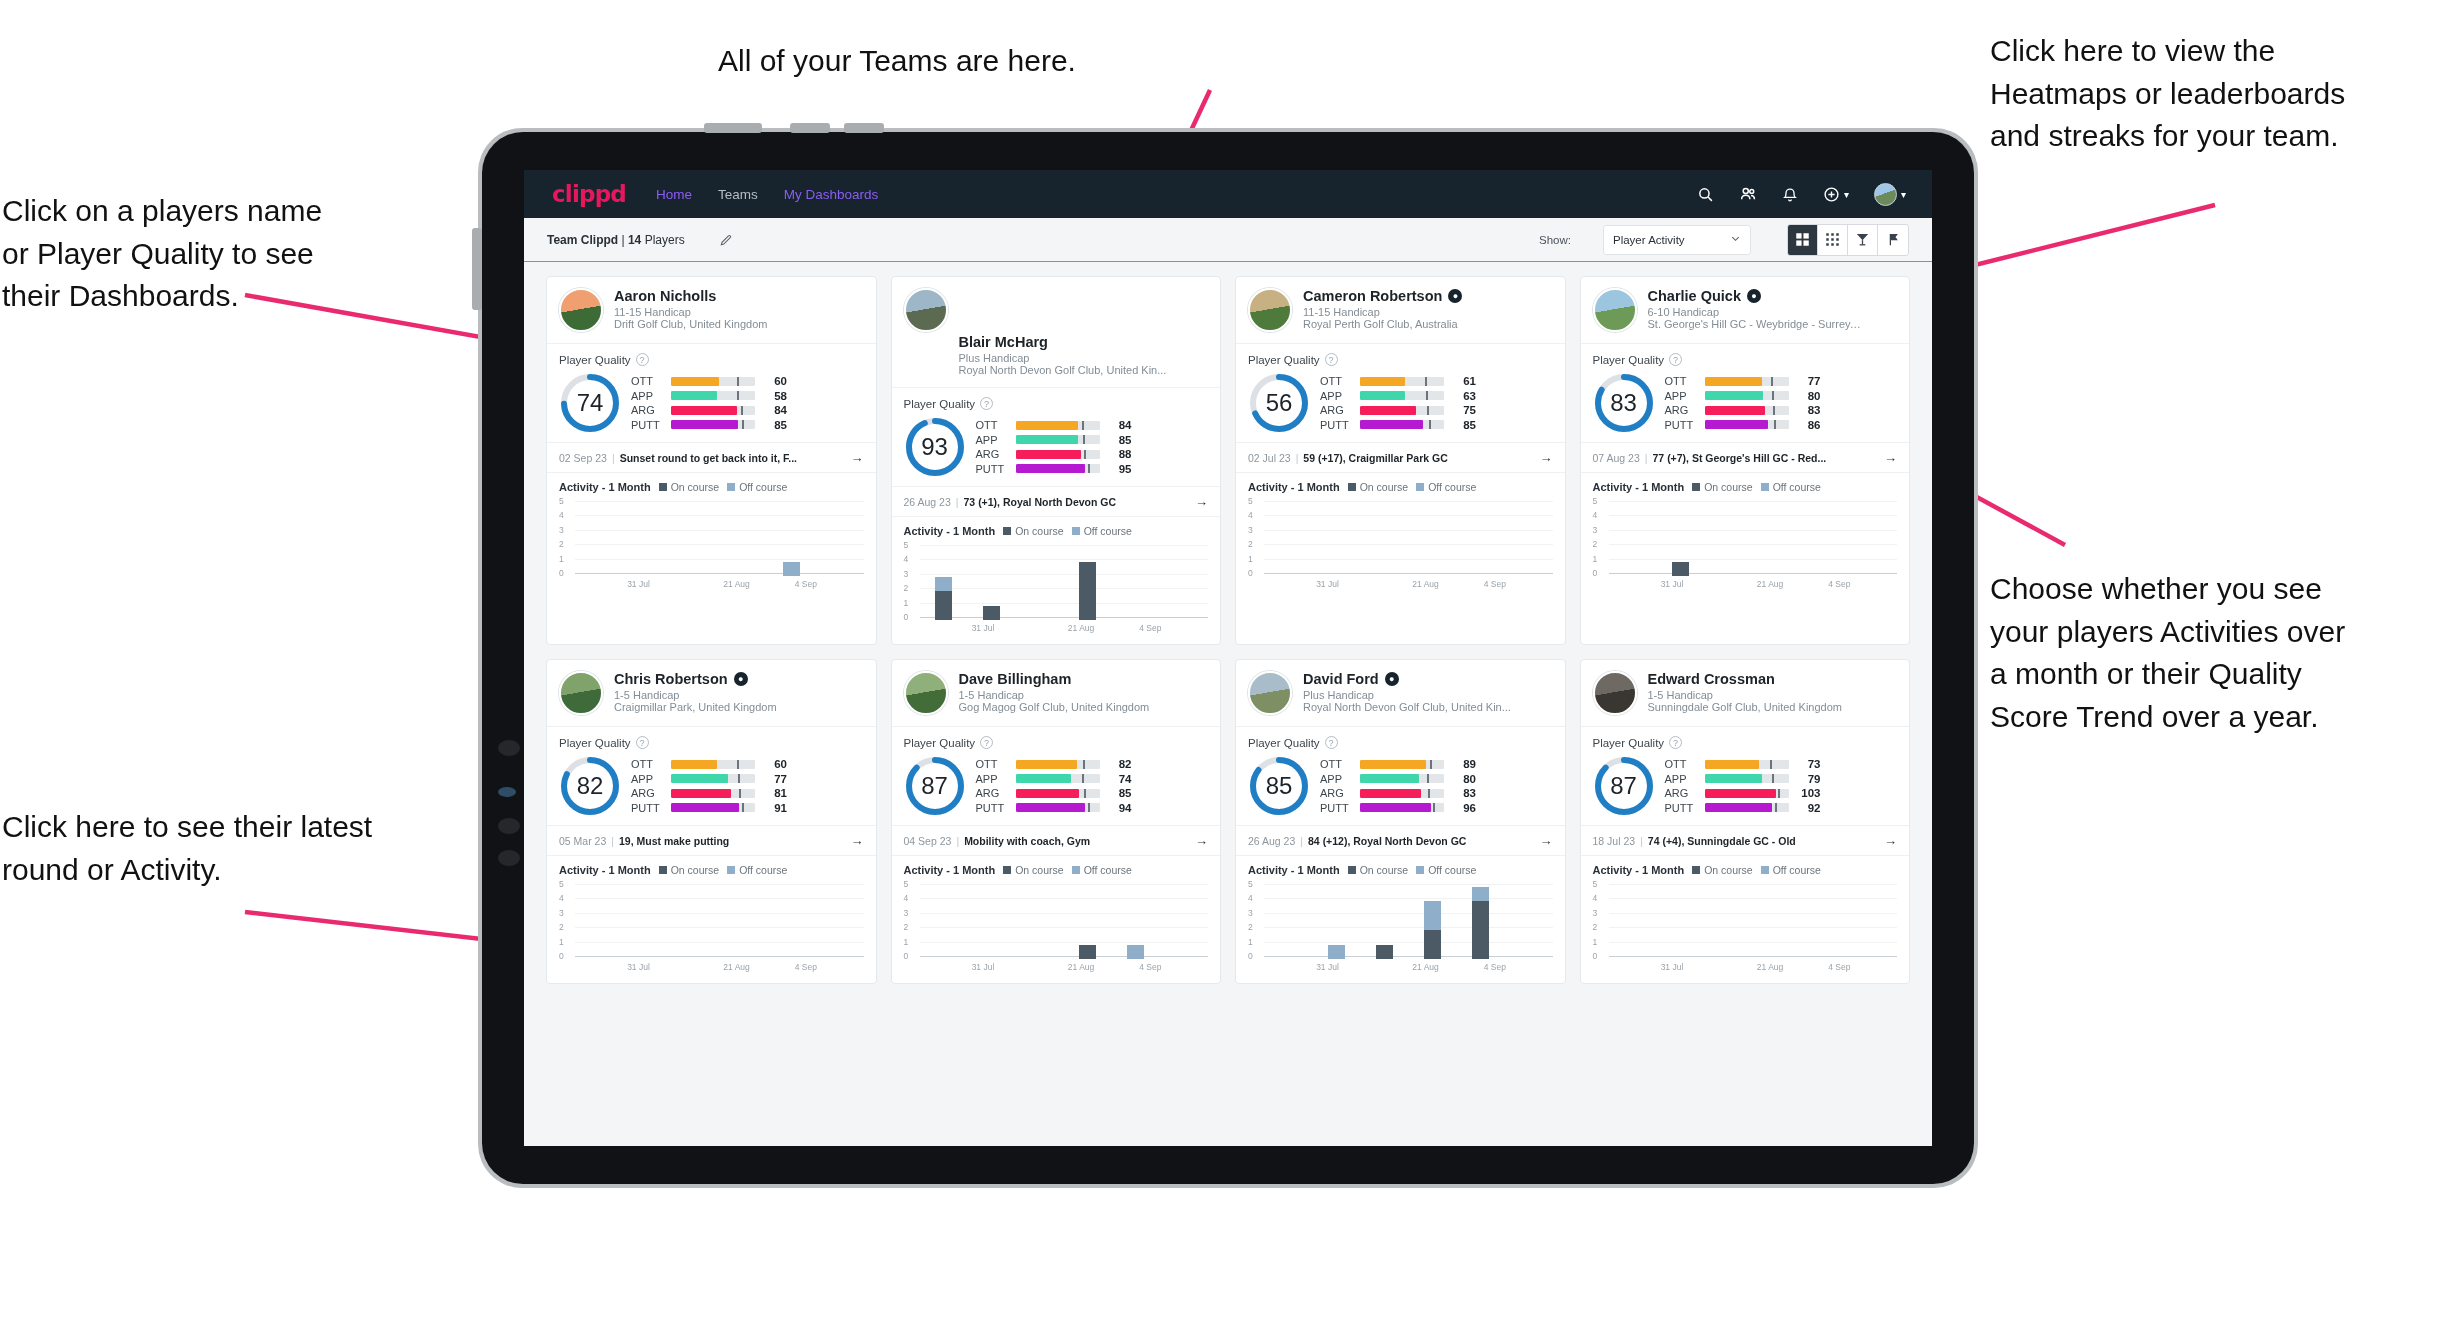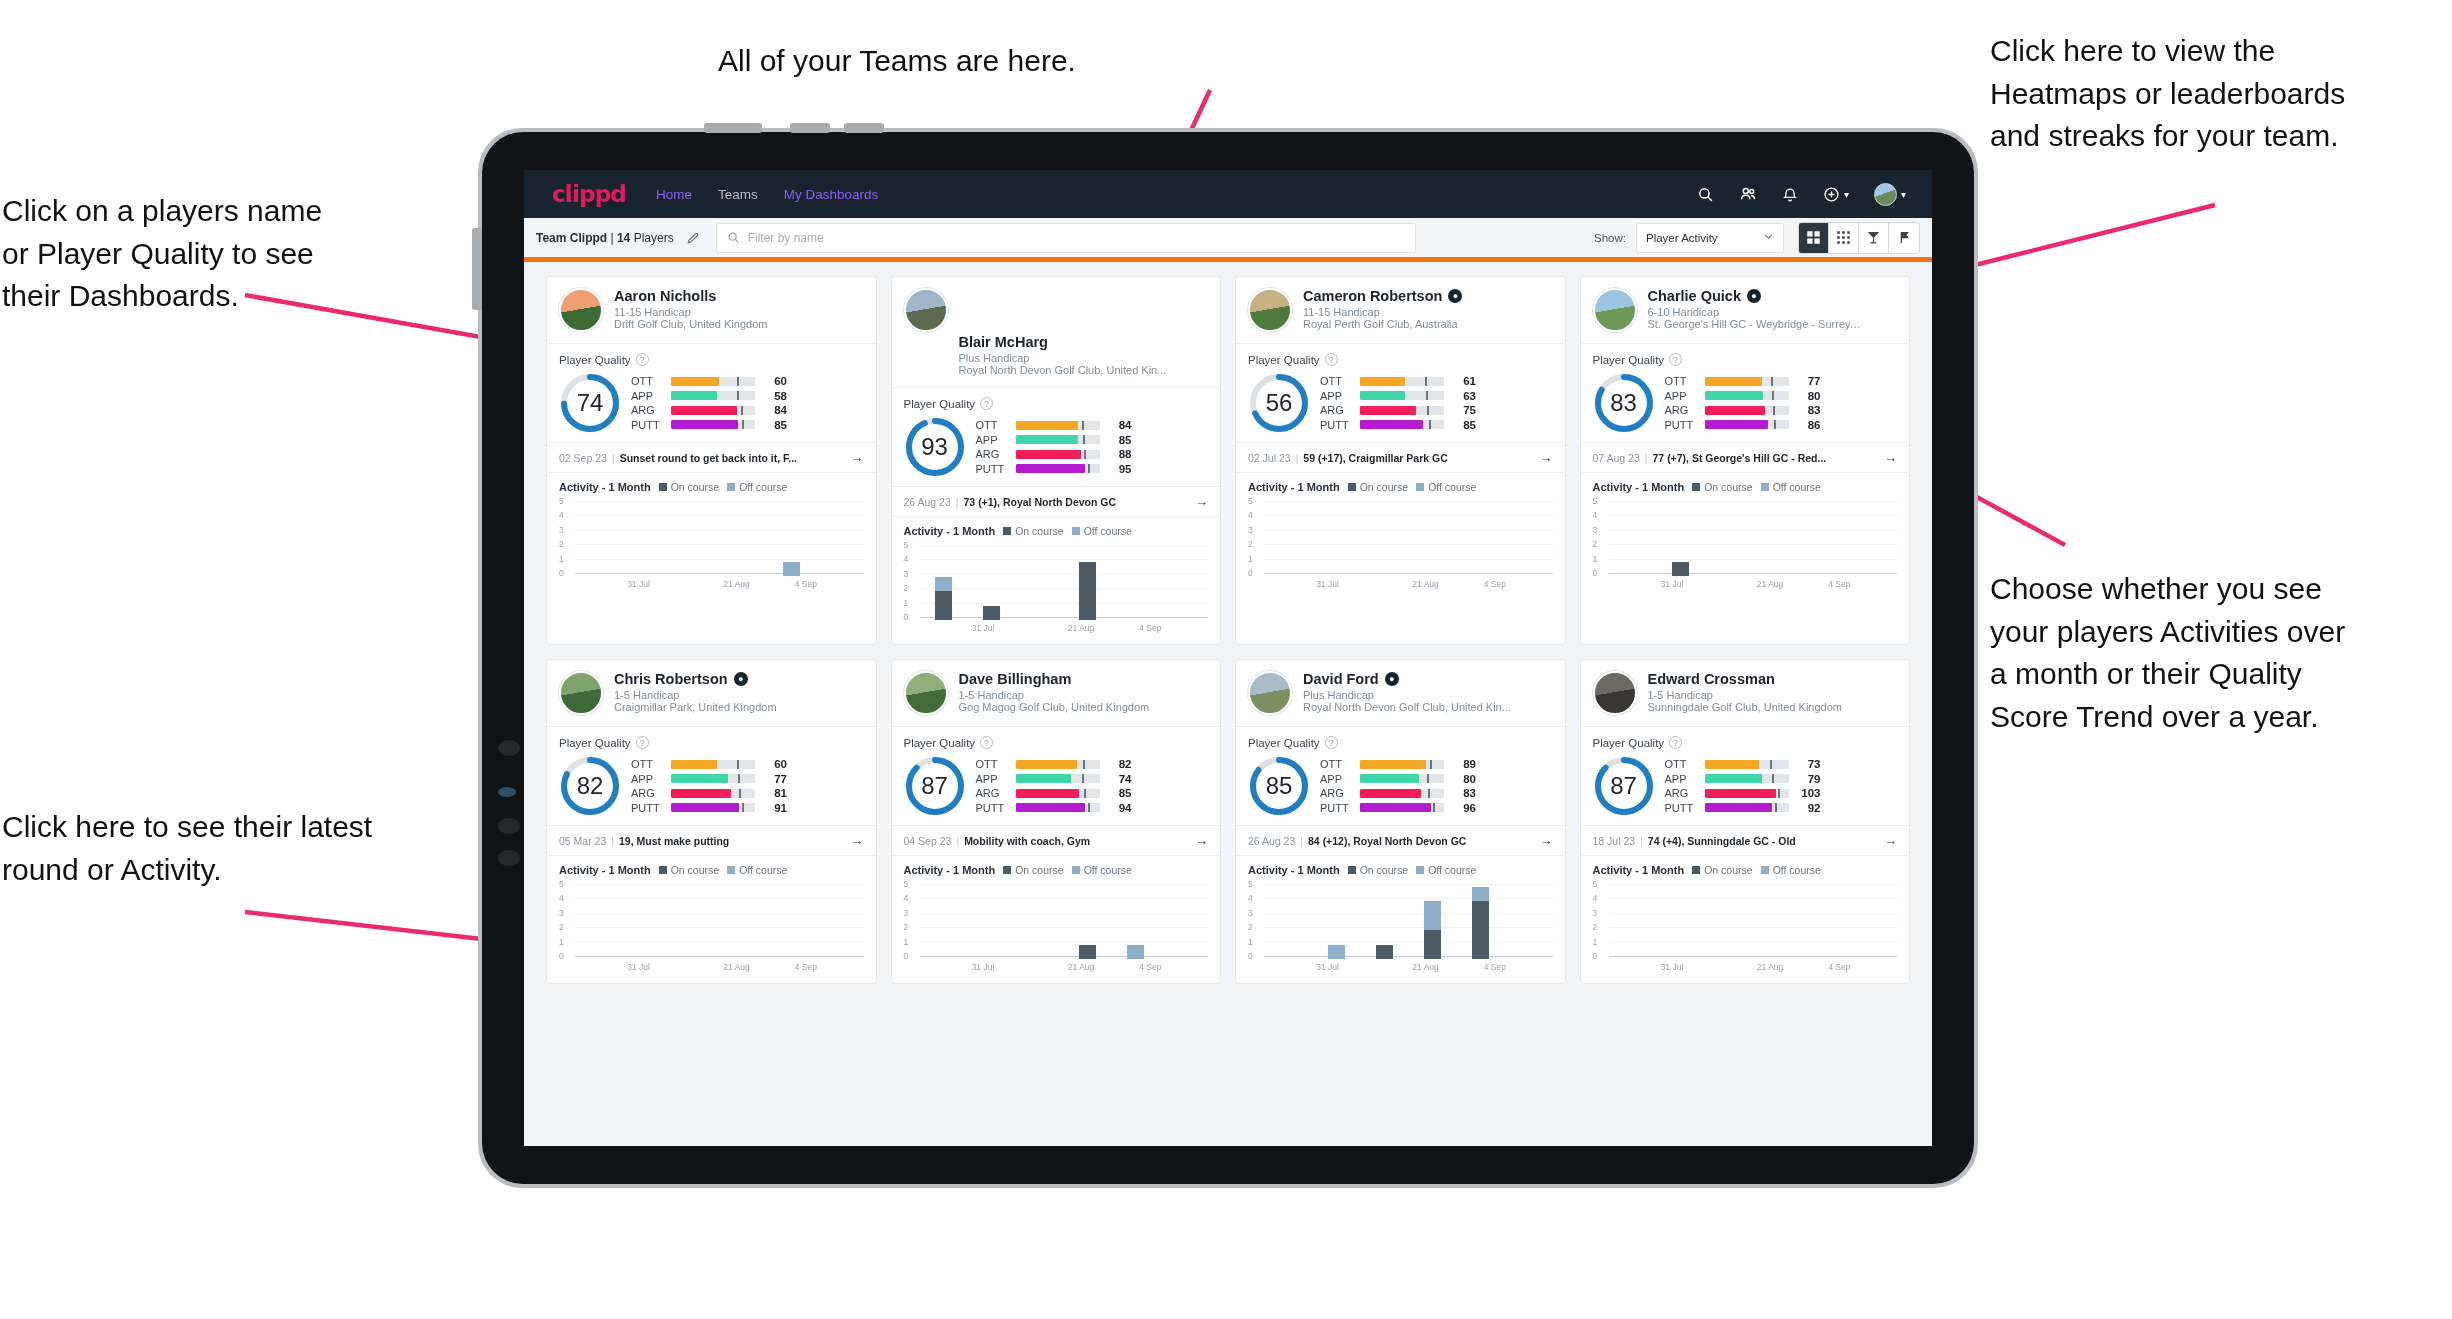--- a/index.html
+++ b/index.html
@@ -94,22 +94,23 @@
   }
   .add-team-btn {
     position: absolute; right: 28px; top: 8px;
     background: #5a6570; color: #ffffff;
     font-size: 12px; padding: 6px 14px; border-radius: 3px;
   }
 
   
   .toolbar {
     height: 44px; background: #f4f5f7;
-    display: flex; align-items: center; padding: 0 12px;
-    border-bottom: 5px solid #f97316;
+    display: flex; align-items: center; padding: 0 23px;
+    border-bottom: 1px solid #f97316;
+    gap: 22px;
   }
   .team-label { font-size: 12px; color: #2a3038; white-space: nowrap; }
   .team-label b { font-weight: 700; }
   .pencil-btn { margin-left: 12px; color: #5b646d; display:flex; }
   .search-wrap {
     flex: 1; margin-left: 16px; margin-right: 14px;
     height: 30px; background: #ffffff; border: 1px solid #e1e4e7;
     border-radius: 3px; display: flex; align-items: center; padding: 0 10px;
     max-width: 700px;
   }
@@ -294,29 +295,20 @@
       </div>
 
 
       <div class="toolbar">
         <span class="team-label"><b>Team Clippd</b> <span>|</span> <b>14</b> <span>Players</span></span>
         <span class="pencil-btn">
           <svg width="14" height="14" viewBox="0 0 24 24" fill="none" stroke="currentColor" stroke-width="1.9">
             <path d="M4 20l4.2-1 11-11a2.1 2.1 0 0 0-3-3l-11 11z"></path>
           </svg>
         </span>
-        <div class="search-wrap">
-          <span style="color:#9aa3ab;display:flex;">
-            <svg width="13" height="13" viewBox="0 0 24 24" fill="none" stroke="currentColor" stroke-width="2.3">
-              <circle cx="10.5" cy="10.5" r="6.5"></circle>
-                <path d="M15.5 15.5 L21 21"></path>
-            </svg>
-          </span>
-          <span class="search-ph">Filter by name</span>
-        </div>
         <span class="show-label">Show:</span>
         <div class="select-box">
           <span>Player Activity</span>
           <span style="color:#5b646d;">
             <svg width="11" height="11" viewBox="0 0 24 24" fill="none" stroke="currentColor" stroke-width="2.4">
                 <path d="M5 9l7 7 7-7"></path>
               </svg>
           </span>
         </div>
         <div class="viewtoggle">

